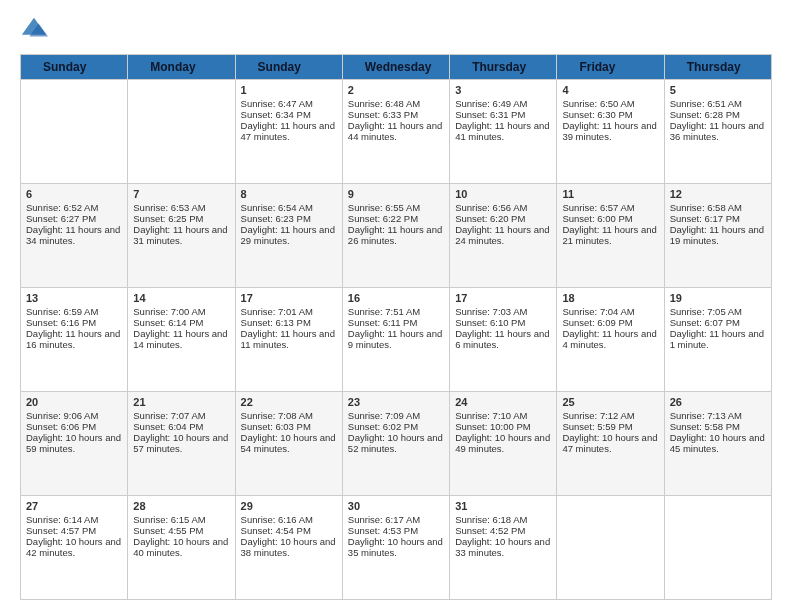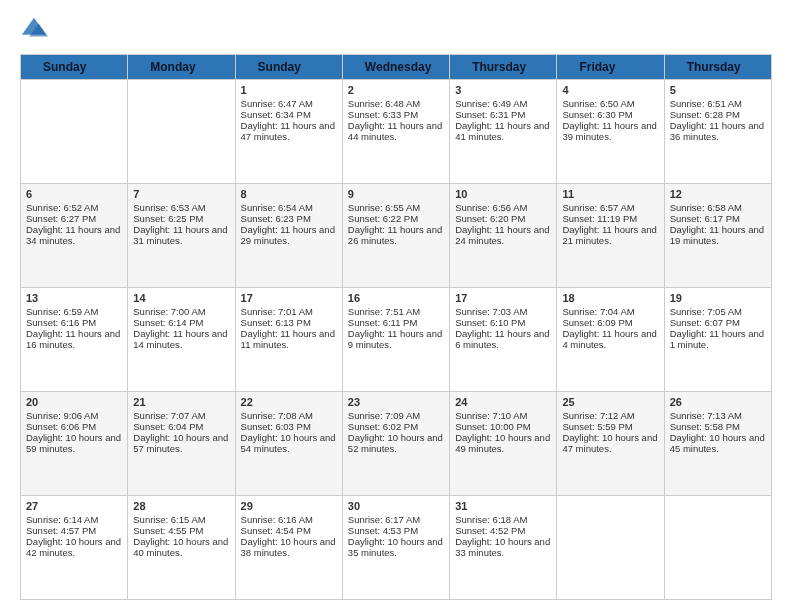--- a/index.html
+++ b/index.html
@@ -191,21 +191,21 @@
           </td>
           <td>
             <span class="day-number">10</span>
             <div>Sunrise: 6:56 AM</div>
             <div>Sunset: 6:20 PM</div>
             <div>Daylight: 11 hours and 24 minutes.</div>
           </td>
           <td>
             <span class="day-number">11</span>
             <div>Sunrise: 6:57 AM</div>
-            <div>Sunset: 11:19 PM</div>
+            <div>Sunset: 6:00 PM</div>
             <div>Daylight: 11 hours and 21 minutes.</div>
           </td>
           <td>
             <span class="day-number">12</span>
             <div>Sunrise: 6:58 AM</div>
             <div>Sunset: 6:17 PM</div>
             <div>Daylight: 11 hours and 19 minutes.</div>
           </td>
         </tr>
         <tr class="row-white">

